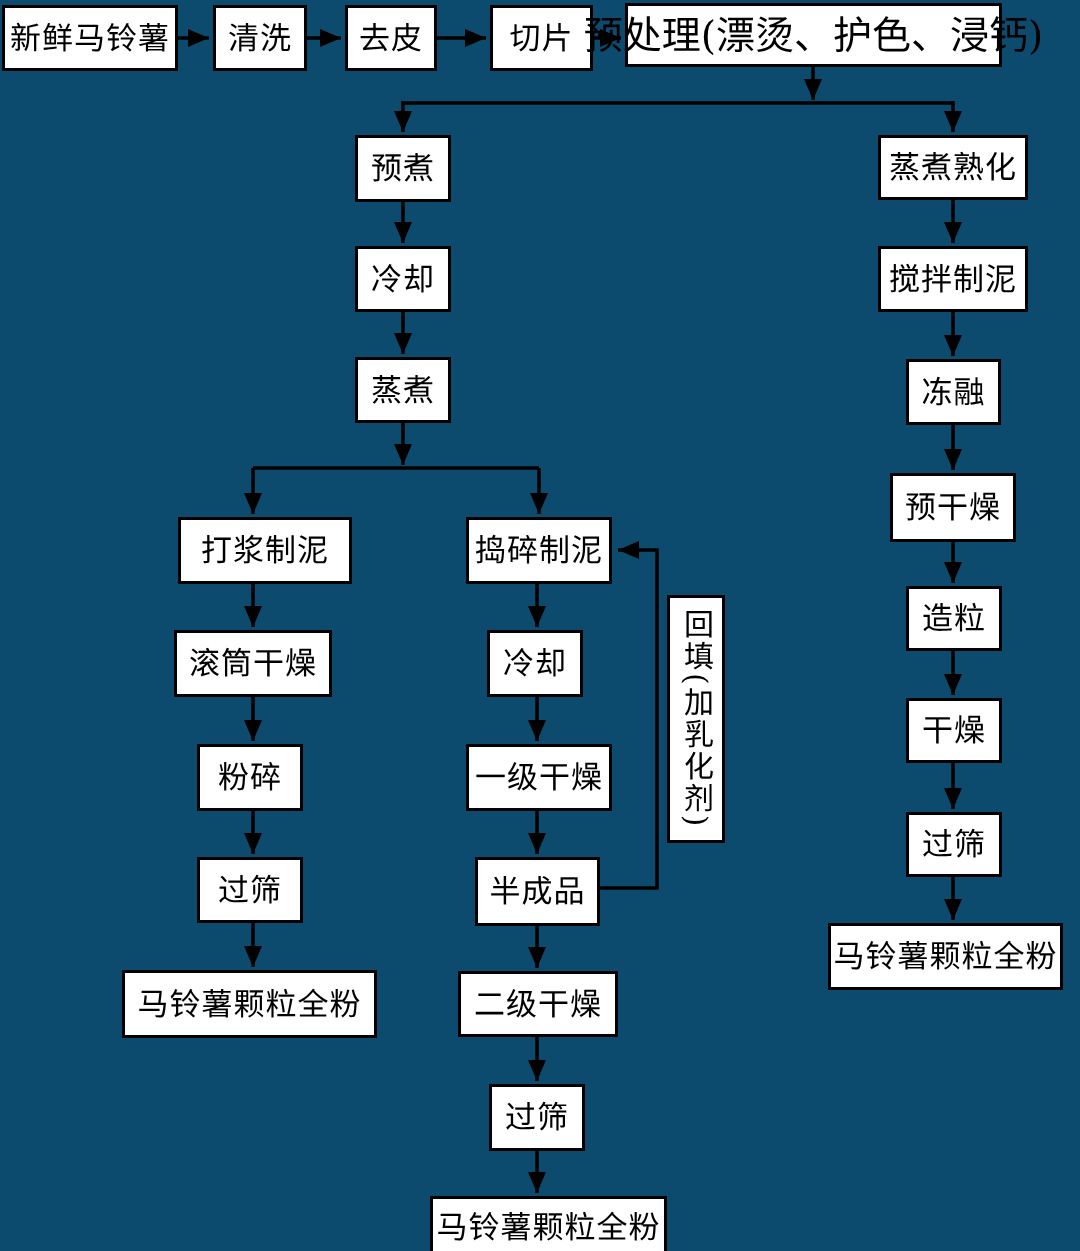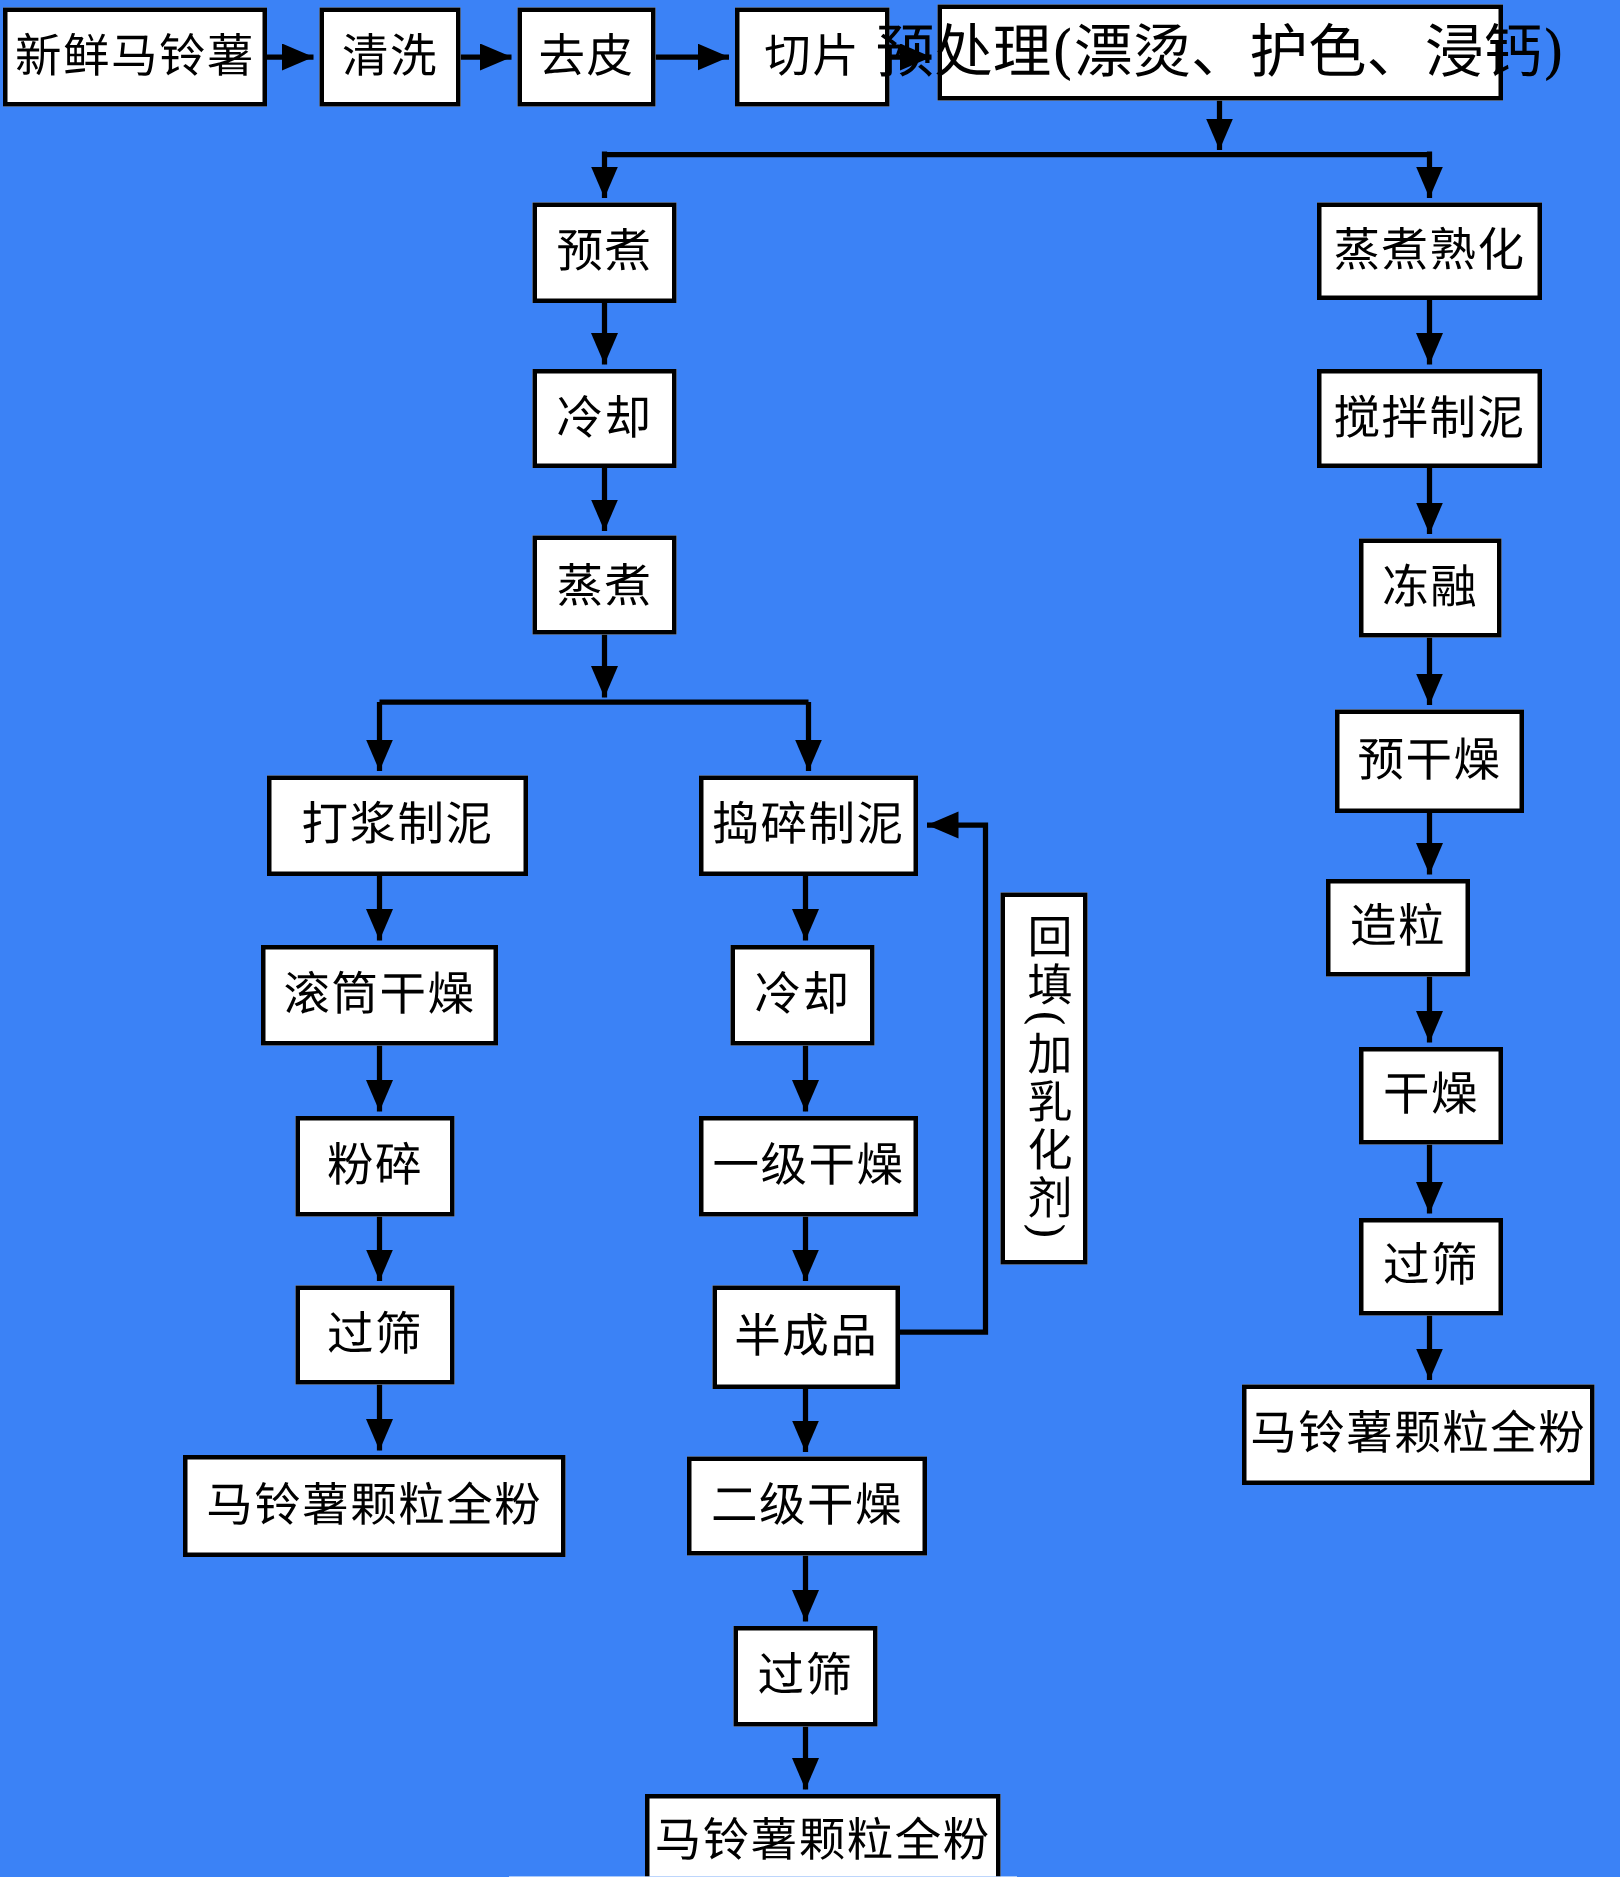--- a/index.html
+++ b/index.html
@@ -1,20 +1,20 @@
 <!DOCTYPE html>
 <html lang="zh-CN"><head>
 <meta charset="utf-8">
 <style>
   * { margin:0; padding:0; box-sizing:border-box; }
   html,body { background:#ffffff; }
   .canvas {
     position:relative;
     width:1080px; height:1251px;
-    background:#3b82f6;
+    background:#0c4a6e;
     overflow:hidden;
     font-family:"DejaVu Serif","Liberation Serif",serif;
     color:#000;
   }
   .wires { position:absolute; left:0; top:0; width:1080px; height:1251px; }
   .wires line, .wires polyline { stroke:#000; stroke-width:3.5; fill:none; }
   .node {
     position:absolute;
     display:flex; align-items:center; justify-content:center;
     border:3px solid #000;
@@ -107,18 +107,18 @@
   <div class="node" style="left:475px; top:857px; width:125px; height:69px;">半成品</div>
   <div class="node vtext" style="left:667px; top:595px; width:58px; height:248px;">回填(加乳化剂)</div>
   <div class="node" style="left:458px; top:971px; width:160px; height:66px;">二级干燥</div>
   <div class="node" style="left:489px; top:1084px; width:96px; height:67px;">过筛</div>
   <div class="node" style="left:430px; top:1196px; width:237px; height:62px;">马铃薯颗粒全粉</div>
 
   <div class="node" style="left:878px; top:135px; width:150px; height:65px;">蒸煮熟化</div>
   <div class="node" style="left:878px; top:246px; width:150px; height:66px;">搅拌制泥</div>
   <div class="node" style="left:906px; top:359px; width:95px; height:66px;">冻融</div>
   <div class="node" style="left:890px; top:473px; width:126px; height:69px;">预干燥</div>
-  <div class="node" style="left:884px; top:586px; width:96px; height:65px;">造粒</div>
+  <div class="node" style="left:906px; top:586px; width:96px; height:65px;">造粒</div>
   <div class="node" style="left:906px; top:698px; width:96px; height:65px;">干燥</div>
   <div class="node" style="left:906px; top:812px; width:96px; height:65px;">过筛</div>
   <div class="node" style="left:828px; top:923px; width:235px; height:67px;">马铃薯颗粒全粉</div>
 
 </div>
 
 </body></html>

